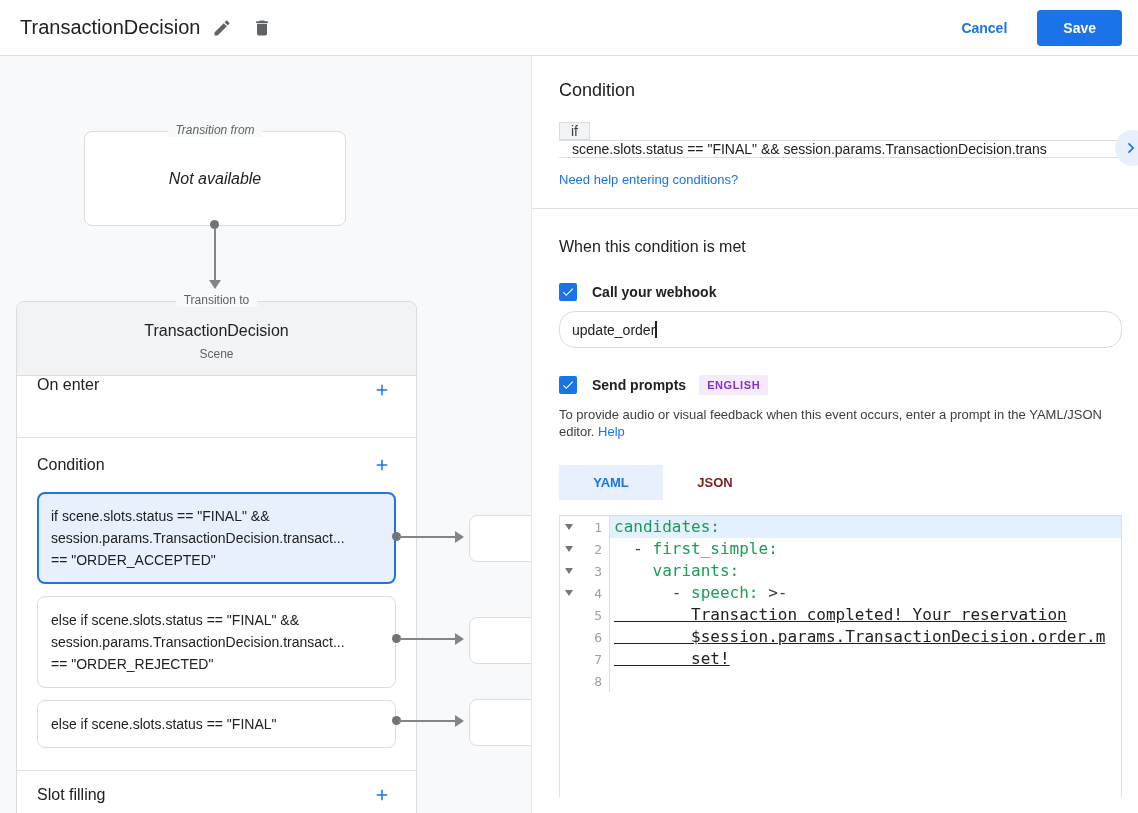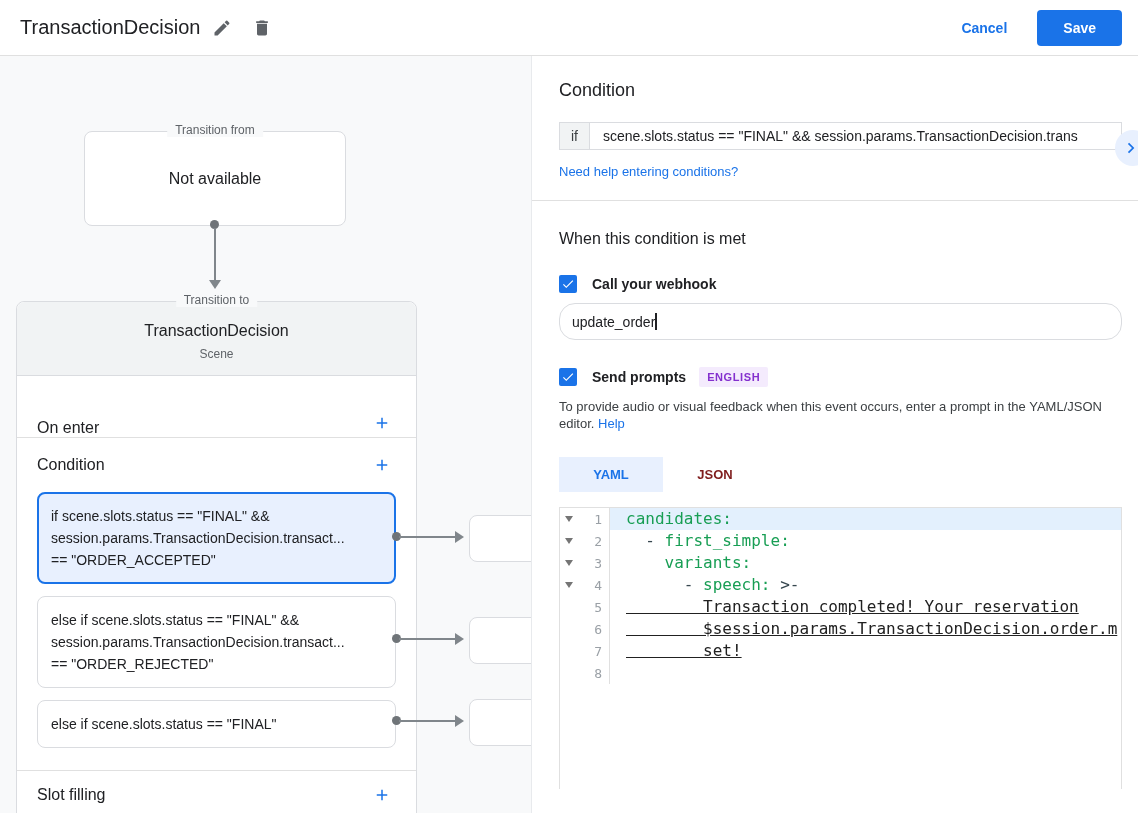--- a/index.html
+++ b/index.html
@@ -22,38 +22,38 @@
   
   .body-wrap { display:flex; height:757px; }
   .left-panel { position:relative; width:531px; height:100%; background:#f8f9fa; overflow:hidden; }
   .right-panel { position:relative; width:607px; height:100%; background:#fff;
     border-left:1px solid #e8eaed; padding:0 16px 0 27px; overflow:hidden; }
 
   
   .node-box { position:absolute; background:#fff; border:1px solid #dadce0; border-radius:8px; }
   .legend { position:absolute; top:-9px; left:50%; transform:translateX(-50%);
     background:#f8f9fa; padding:0 8px; font-size:12px; color:#5f6368; white-space:nowrap; }
-  .from-box { left:84px; top:75px; width:262px; height:95px; }
+  .from-box { left:84px; top:75px; width:262px; height:95px;font-style:italic; }
   .from-content { height:100%; display:flex; align-items:center; justify-content:center; font-size:16px; }
 
   .conn-dot { position:absolute; width:9px; height:9px; border-radius:50%; background:#6f7478; }
   .vline { position:absolute; left:214px; top:172px; width:2px; height:52px; background:#80868b; }
   .arrow-down { position:absolute; left:209px; top:224px; width:0; height:0;
     border-left:6px solid transparent; border-right:6px solid transparent; border-top:9px solid #80868b; }
   .hline { position:absolute; height:2px; background:#80868b; }
   .arrow-right { position:absolute; width:0; height:0;
     border-top:6px solid transparent; border-bottom:6px solid transparent; border-left:9px solid #80868b; }
 
   .to-box { left:16px; top:245px; width:401px; height:590px; border-radius:8px 8px 0 0; }
   .scene-head { background:#f1f3f4; border-bottom:1px solid #dadce0; border-radius:8px 8px 0 0;
     padding:20px 0 14px; text-align:center; }
   .scene-title { font-size:16px; color:#202124; }
   .scene-sub { font-size:12px; color:#5f6368; margin-top:7px; }
 
-  .sec-row { display:flex; align-items:flex-end; justify-content:space-between;
+  .sec-row { display:flex; align-items:flex-start; justify-content:space-between;
     padding:0 20px; height:62px; border-bottom:1px solid #e0e0e0; background:#fff; }
   .sec-label { font-size:16px; color:#202124; }
   .plus-btn { width:28px; height:28px; border:none; background:transparent; cursor:pointer;
     display:flex; align-items:center; justify-content:center; }
   .plus-btn svg { width:18px; height:18px; }
 
   .cond-section { padding:0 20px; background:#fff; border-bottom:1px solid #e0e0e0; }
   .cond-head { display:flex; align-items:center; justify-content:space-between; height:54px; }
   .cond-card { border:1px solid #dadce0; border-radius:8px; background:#fff; padding:12px 13px;
     font-size:14px; line-height:22px; color:#202124; margin-bottom:12px; cursor:pointer; }
@@ -65,21 +65,21 @@
 
   .target-box { position:absolute; left:469px; width:75px; height:47px; background:#fff;
     border:1px solid #dadce0; border-radius:8px; }
 
   
   .rp-title { font-size:18px; color:#202124; margin-top:24px; }
   .chev-btn { position:absolute; right:-13px; top:74px; width:36px; height:36px; border-radius:50%;
     border:none; background:#e8f0fe; cursor:pointer; display:flex; align-items:center; }
   .chev-btn svg { width:20px; height:20px; fill:#1a73e8; margin-left:6px; }
 
-  .if-row { display:flex; margin-top:21px; height:28px; }
+  .if-row { display:flex; margin-top:21px; height:36px;flex-direction:column; }
   .if-prefix { width:31px; background:#f1f3f4; border:1px solid #dadce0; display:flex;
     align-items:center; justify-content:center; font-size:14px; color:#3c4043; }
   .if-input { flex:1; border:1px solid #dadce0; border-left:none; background:#fff; font-size:14px;
     color:#202124; padding:0 13px; display:flex; align-items:center; white-space:nowrap; overflow:hidden; }
 
   .link { color:#1a73e8; font-size:13px; text-decoration:none; cursor:pointer; }
   .help-link { text-decoration:underline; }
   .cond-help { display:inline-block; margin-top:14px; }
 
   .divider { border-bottom:1px solid #e0e0e0; margin-top:20px; margin-right:-16px; margin-left:-27px; }
@@ -107,21 +107,21 @@
 
   
   .editor { margin-top:15px; border:1px solid #e0e0e0; border-bottom:none; height:282px;
     background:#fff; font-family:"DejaVu Sans Mono","Liberation Mono",monospace; overflow:hidden; }
   .ed-row { display:flex; height:22px; }
   .ed-gutter { width:50px; flex:none; display:flex; align-items:center; border-right:1px solid #e0e0e0; }
   .fold-cell { width:17px; padding-left:5px; cursor:pointer; }
   .fold-tri { width:0; height:0; border-left:4px solid transparent; border-right:4px solid transparent;
     border-top:6px solid #757575; }
   .num-cell { flex:1; text-align:right; padding-right:7px; font-size:13px; color:#9aa0a6; }
-  .ed-code { flex:1; font-size:16px; line-height:22px; white-space:pre; padding-left:16px; color:#212121; }
+  .ed-code { flex:1; font-size:16px; line-height:22px; white-space:pre; padding-left:4px; color:#212121; }
   .ed-code.active { background:#e3f0fd; }
   .tok-key { color:#189e54; }
   .tok-meta { color:#37474f; }
   .tok-plain { color:#212121;text-decoration:underline; }
 </style>
 </head>
 <body>
 
 <div class="topbar">
   <span class="topbar-title">TransactionDecision</span>

